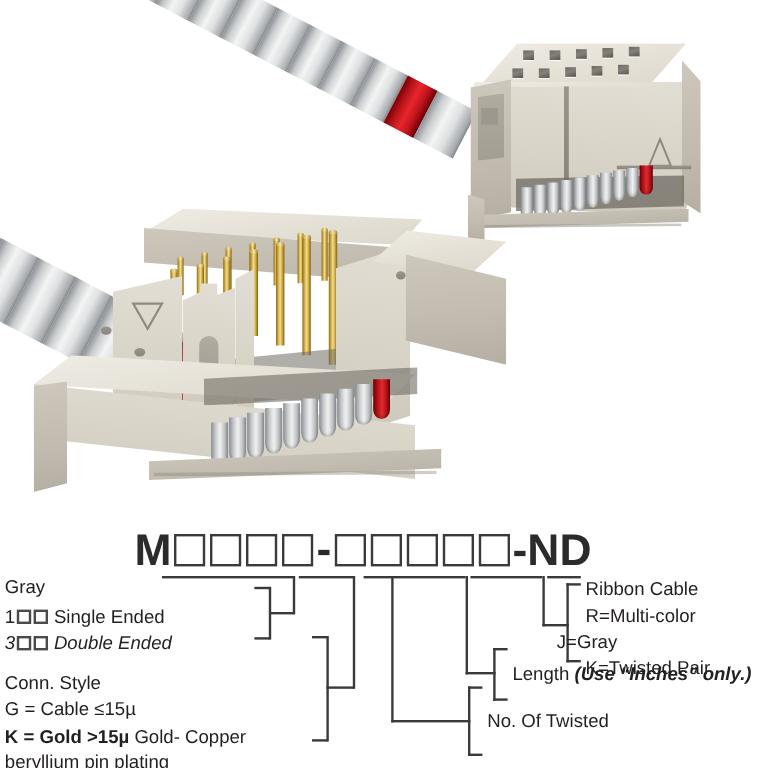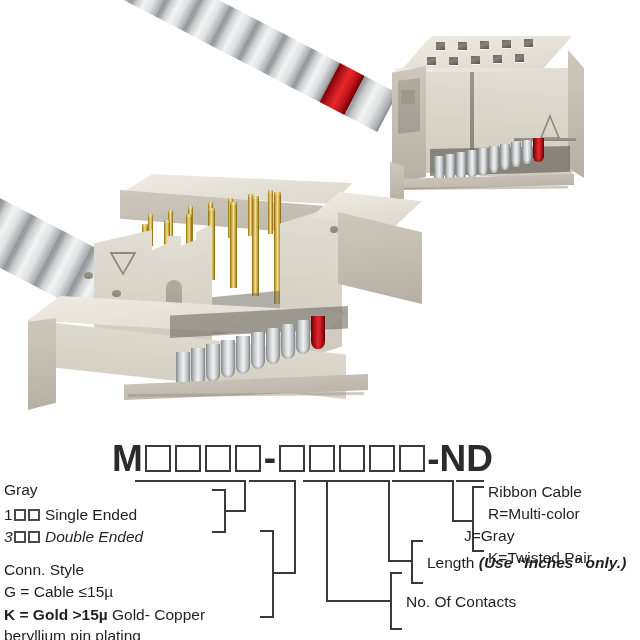--- a/index.html
+++ b/index.html
@@ -317,21 +317,21 @@
       </span>
     </div>
 
     <div class="txt" style="left:4px;top:130px;">Conn. Style</div>
     <div class="txt" style="left:4px;top:152px;">G = Cable ≤15µ</div>
     <div style="position:absolute;left:4px;top:174px;">
       <span class="txt b" style="position:relative;">K = Gold &gt;15µ</span><span class="txt" style="position:relative;"> Gold- Copper</span>
     </div>
     <div class="txt" style="left:4px;top:196px;">beryllium pin plating</div>
 
-    <div class="txt" style="left:406px;top:162px;">No. Of Contacts</div>
+    <div class="txt" style="left:406px;top:162px;">No. Of Twisted</div>
 
     <div style="position:absolute;left:427px;top:122px;">
       <span class="txt" style="position:relative;">Length </span><span class="txt bi" style="position:relative;">(Use “Inches” only.)</span>
     </div>
 
     <div class="txt" style="left:488px;top:52px;">Ribbon Cable</div>
     <div class="txt" style="left:488px;top:74px;">R=Multi-color</div>
     <div class="txt" style="left:464px;top:96px;">J=Gray</div>
     <div class="txt" style="left:488px;top:118px;">K=Twisted Pair</div>
   </div>

